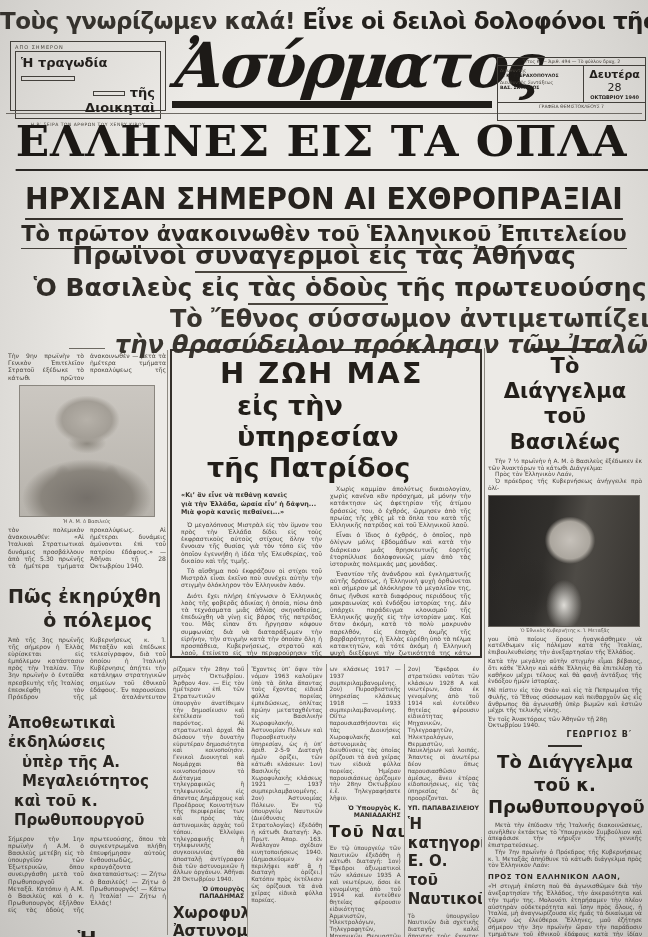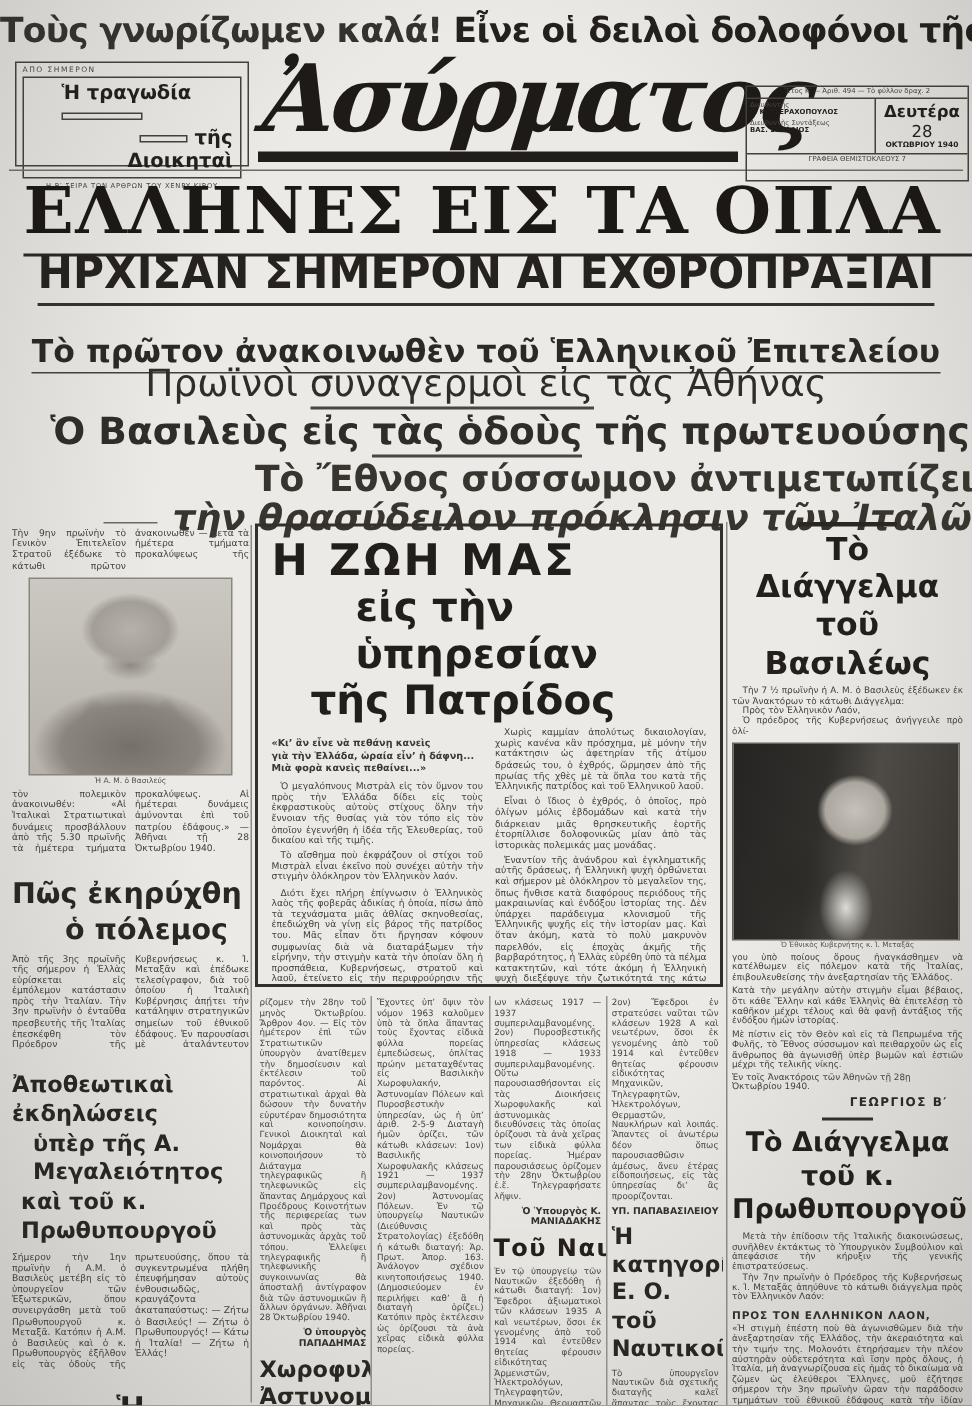--- a/index.html
+++ b/index.html
@@ -11,21 +11,21 @@
   .abs{position:absolute;}
   .ctr{text-align:center;}
   
   .topline{top:8px;left:0;width:648px;font-size:23px;letter-spacing:-0.5px;white-space:nowrap;color:#24211d;}
   .topline .light{font-weight:600;color:#35322d;}
   .topline .heavy{font-weight:bold;}
   
   .promo{top:41px;left:10px;width:156px;height:70px;border:1px solid #43403b;padding:2px 4px;box-sizing:border-box;}
   .promo .kick{font-size:5px;letter-spacing:1px;color:#4a463f;}
   .promo .inner{border:1px solid #43403b;margin-top:1px;padding:3px 5px;}
-  .promo .l1{font-size:13px;font-weight:bold;margin-left:20px;}
+  .promo .l1{font-size:13px;font-weight:bold;}
   .promo .l1 .rule, .promo .l2 .rule{display:inline-block;height:3px;border:1px solid #43403b;vertical-align:middle;}
   .promo .l2{font-size:13px;font-weight:bold;text-align:right;}
   .promo .foot{font-size:4.5px;letter-spacing:.5px;text-align:center;margin-top:3px;color:#4a463f;}
   .logo{top:30px;left:176px;width:314px;height:72px;text-align:center;
         font-family:"DejaVu Serif",serif;font-style:italic;font-weight:bold;font-size:62px;
         transform:skewX(-6deg);letter-spacing:-3px;color:#1d1a17;line-height:72px;}
   .logobar{top:101px;left:172px;width:320px;height:7px;background:#211e1a;}
   .mastrule{top:113px;left:6px;width:636px;height:1px;background:#6e6a64;}
   .info{top:57px;left:497px;width:149px;height:64px;border:1px solid #43403b;box-sizing:border-box;font-size:4.6px;}
   .info .toprow{border-bottom:1px solid #43403b;padding:1px 2px;text-align:center;color:#443f39;}
@@ -34,25 +34,25 @@
   .info .gl .lab{color:#4a463f;}
   .info .gl .nm{font-weight:bold;margin-bottom:2px;}
   .info .gr{width:42%;text-align:center;padding:2px 1px;}
   .info .day{font-size:11px;font-weight:bold;}
   .info .num{font-size:11px;font-weight:normal;}
   .info .rest{font-size:5px;font-weight:bold;}
   .info .botrow{border-top:1px solid #43403b;padding:1px 2px;text-align:center;color:#443f39;}
   
   .h1{top:116px;left:16px;width:648px;font-family:"DejaVu Serif",serif;font-weight:bold;font-size:43px;letter-spacing:1px;color:#1b1815;}
   .h1 span{display:inline-block;transform:scaleX(1.02);border-bottom:2px solid #2a2724;padding-bottom:3px;}
-  .h2{top:165px;left:0;width:648px;font-size:30px;font-weight:bold;color:#26221e;}
+  .h2{top:181px;left:0;width:648px;font-size:30px;font-weight:bold;color:#26221e;}
   .h2 span{display:inline-block;transform:scaleX(.94);border-bottom:2px solid #35312c;padding-bottom:2px;}
   .h3{top:209px;left:0;width:648px;font-size:21px;font-weight:bold;color:#2c2823;margin-top:13px;}
   .h3 span{display:inline-block;border-bottom:1px solid #45403a;padding-bottom:2px;}
-  .h4{top:241px;left:0;width:648px;font-size:25px;font-weight:normal;color:#302c27;}
+  .h4{top:241px;left:0;width:648px;font-size:25px;font-weight:bold;color:#302c27;}
   .h5{top:273px;left:16px;width:648px;font-size:25px;font-weight:bold;color:#302c27;}
   .u-mid{border-bottom:2px solid #4a453e;padding-bottom:1px;}
   .h6a{top:305px;left:80px;width:648px;font-size:24px;font-weight:bold;color:#38342e;}
   .h6b{top:331px;left:60px;width:648px;font-size:24px;font-weight:bold;font-style:italic;color:#38342e;}
   
   .tiny{font-size:6.1px;line-height:1.18;text-align:justify;color:#46423b;}
   .cols2{column-count:2;column-gap:6px;}
   .rule-v{position:absolute;width:1px;background:#8d8981;}
   
   .leftcol{top:348px;left:8px;width:158px;}
@@ -67,21 +67,21 @@
       linear-gradient(#cbc7c1,#b7b3ac);}
   .kingcap{font-size:5px;text-align:center;color:#55504a;margin-top:1px;}
   .warhead{font-size:19px;font-weight:bold;margin-top:7px;line-height:1.25;color:#2a2621;}
   .warhead .ln2{text-align:right;padding-right:14px;}
   .subhead3{width:178px;font-size:15px;font-weight:bold;line-height:1.3;margin-top:8px;color:#2a2621;}
   .subhead3 .s2{padding-left:14px;}
   .subhead3 .s3{padding-left:6px;}
   .mobhead{font-size:20px;font-weight:bold;text-align:center;margin-top:9px;color:#26221d;}
   
   .cbox{top:349px;left:170px;width:312px;height:309px;border:2px solid #332f2a;box-sizing:border-box;padding:5px 9px;overflow:hidden;}
-  .ct1{font-size:29px;font-weight:bold;letter-spacing:2px;color:#221e19;}
+  .ct1{font-size:29px;font-weight:bold;letter-spacing:2px;color:#221e19;margin-left:39px;}
   .ct2{font-size:27px;font-weight:bold;padding-left:56px;letter-spacing:0;color:#221e19;}
   .ct3{font-size:27px;font-weight:bold;padding-left:26px;color:#221e19;}
   .epi{font-size:6.4px;font-weight:bold;line-height:1.35;color:#3c3832;margin:6px 0 4px;}
   .cbody{column-count:2;column-gap:8px;height:186px;overflow:hidden;margin-top:2px;}
   .cbody p{margin:0 0 3px;text-indent:6px;}
   
   .bots{top:664px;left:170px;width:312px;height:273px;display:flex;overflow:hidden;}
   .bcol{flex:1;padding:2px 3px;overflow:hidden;font-size:5.8px;line-height:1.17;text-align:justify;color:#49443d;}
   .bcol + .bcol{border-left:1px solid #949088;}
   .bsign{font-weight:bold;text-align:right;font-size:6.2px;margin:2px 0;color:#332f29;}

